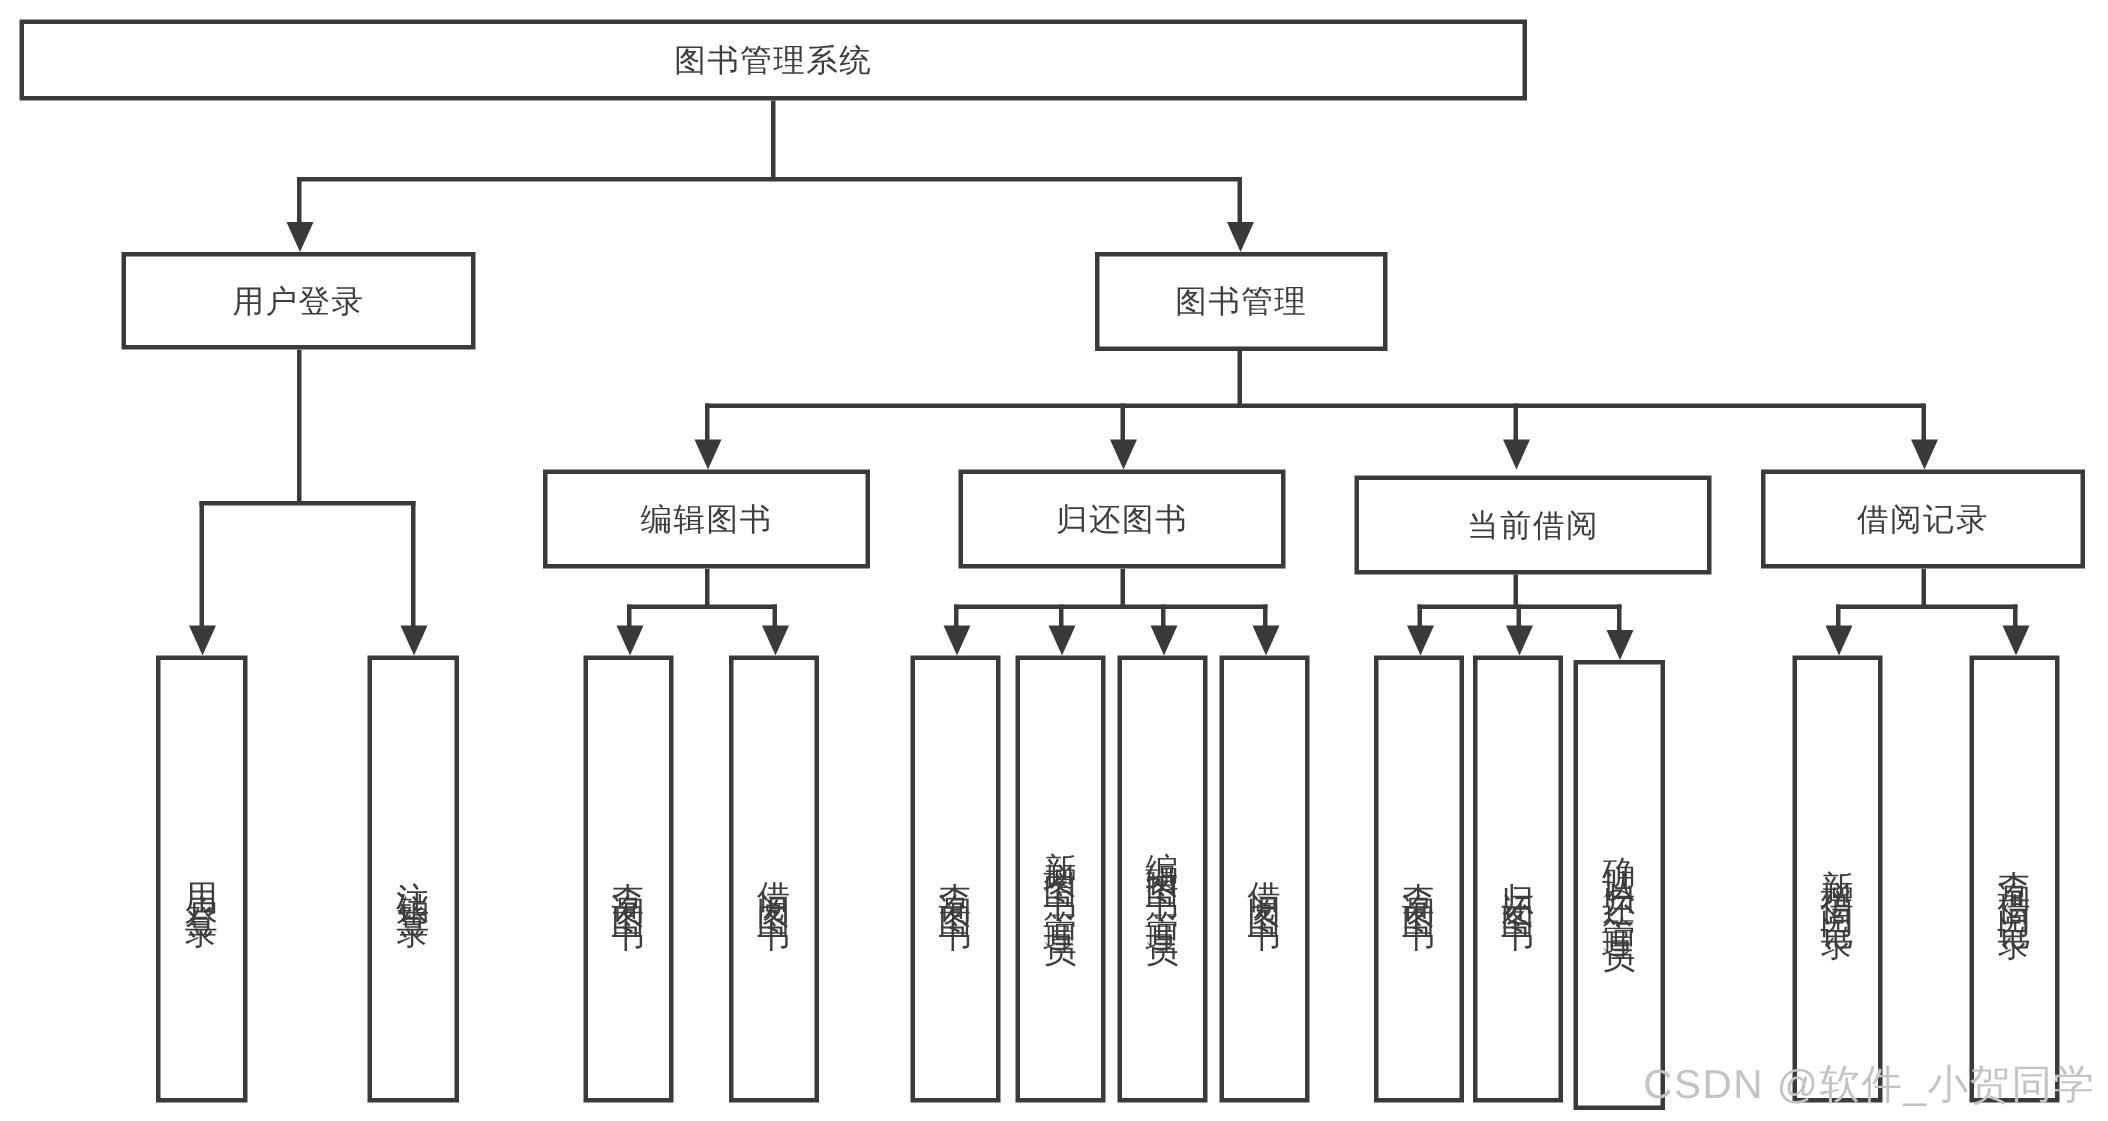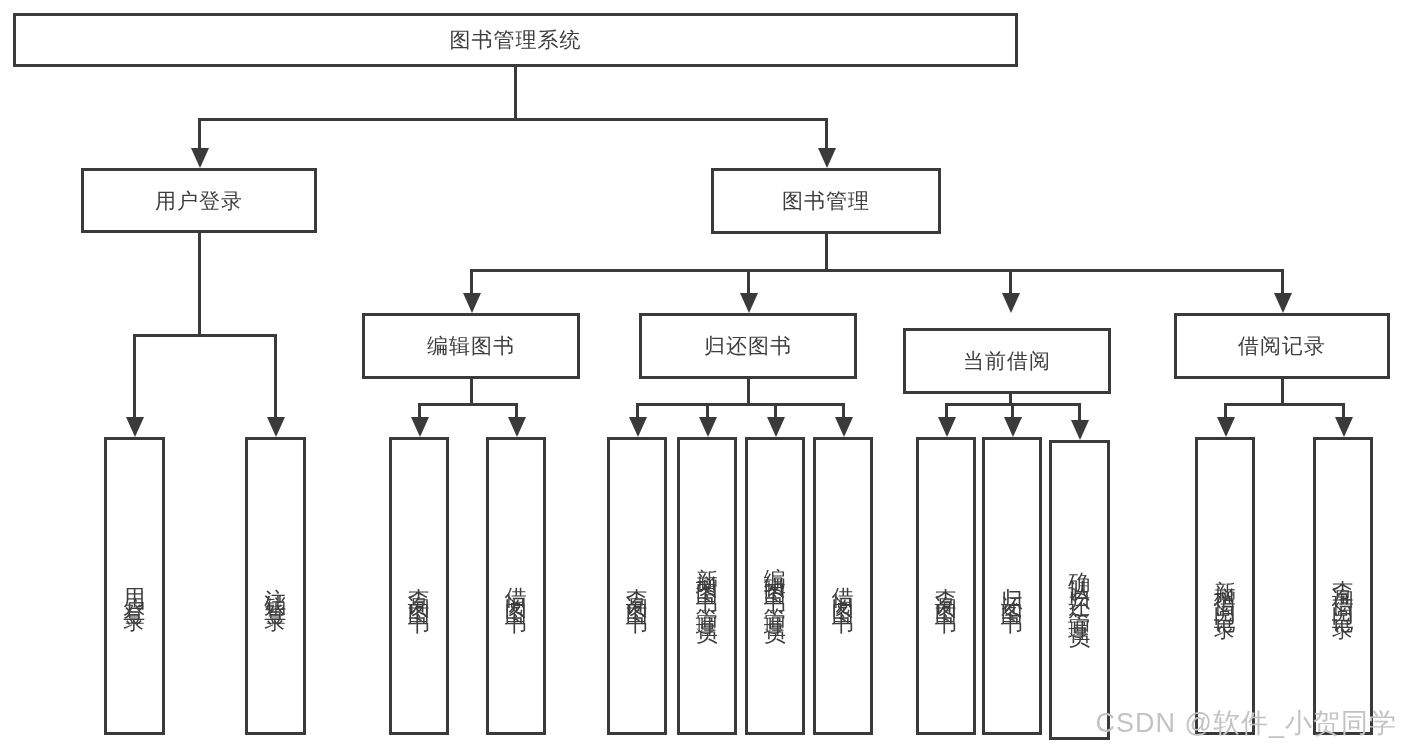--- a/index.html
+++ b/index.html
@@ -111,27 +111,27 @@
   <div class="hl" style="left:1224px;top:403px;width:121px"></div>
   <div class="vl" style="left:1224px;top:403px;height:19px"></div>
   <div class="ar" style="left:1217px;top:417px"></div>
   <div class="vl" style="left:1342px;top:403px;height:19px"></div>
   <div class="ar" style="left:1335px;top:417px"></div>
 
   <div class="box hbox" style="left:13px;top:13px;width:1005px;height:54px">图书管理系统</div>
 
   <div class="box hbox" style="left:81px;top:168px;width:236px;height:65px">用户登录</div>
 
-  <div class="box hbox" style="left:711px;top:168px;width:230px;height:66px">图书管理</div>
+  <div class="box hbox" style="left:730px;top:168px;width:195px;height:66px">图书管理</div>
 
   <div class="box hbox" style="left:362px;top:313px;width:218px;height:66px">编辑图书</div>
 
   <div class="box hbox" style="left:639px;top:313px;width:218px;height:66px">归还图书</div>
 
-  <div class="box hbox" style="left:903px;top:328px;width:208px;height:66px">当前借阅</div>
+  <div class="box hbox" style="left:903px;top:317px;width:238px;height:66px">当前借阅</div>
 
   <div class="box hbox" style="left:1174px;top:313px;width:216px;height:66px">借阅记录</div>
 
   <div class="box" style="left:104px;top:437px;width:61px;height:298px">
     <span class="vtext">用户登录</span>
   </div>
   <div class="box" style="left:245px;top:437px;width:61px;height:298px">
     <span class="vtext">注销登录</span>
   </div>
 

